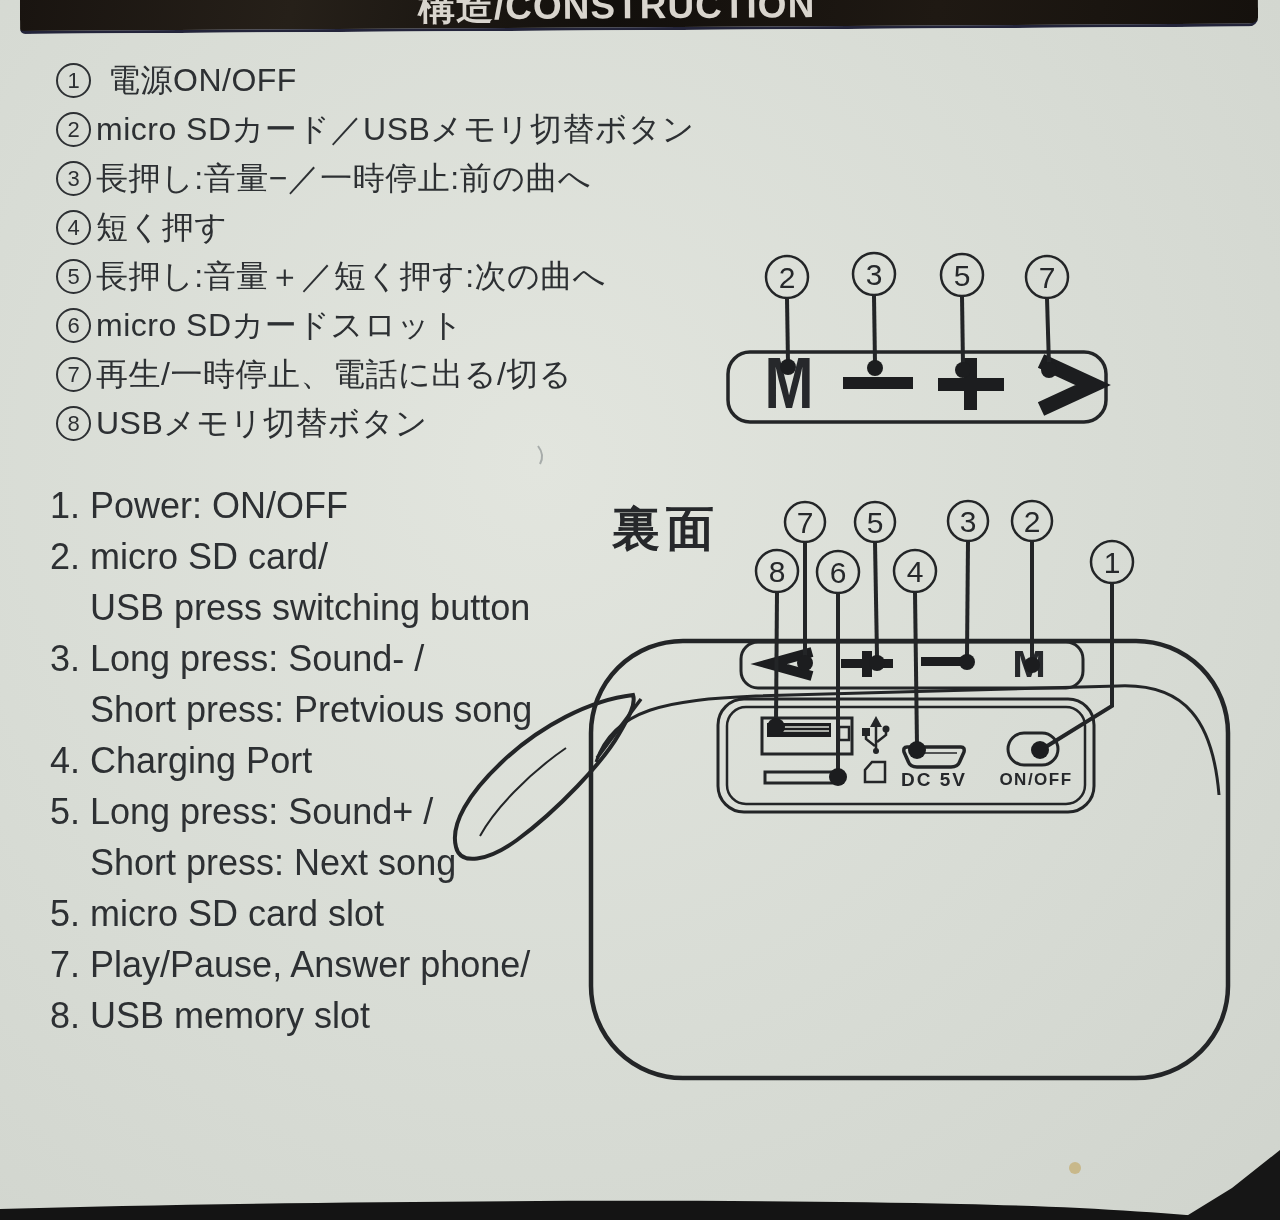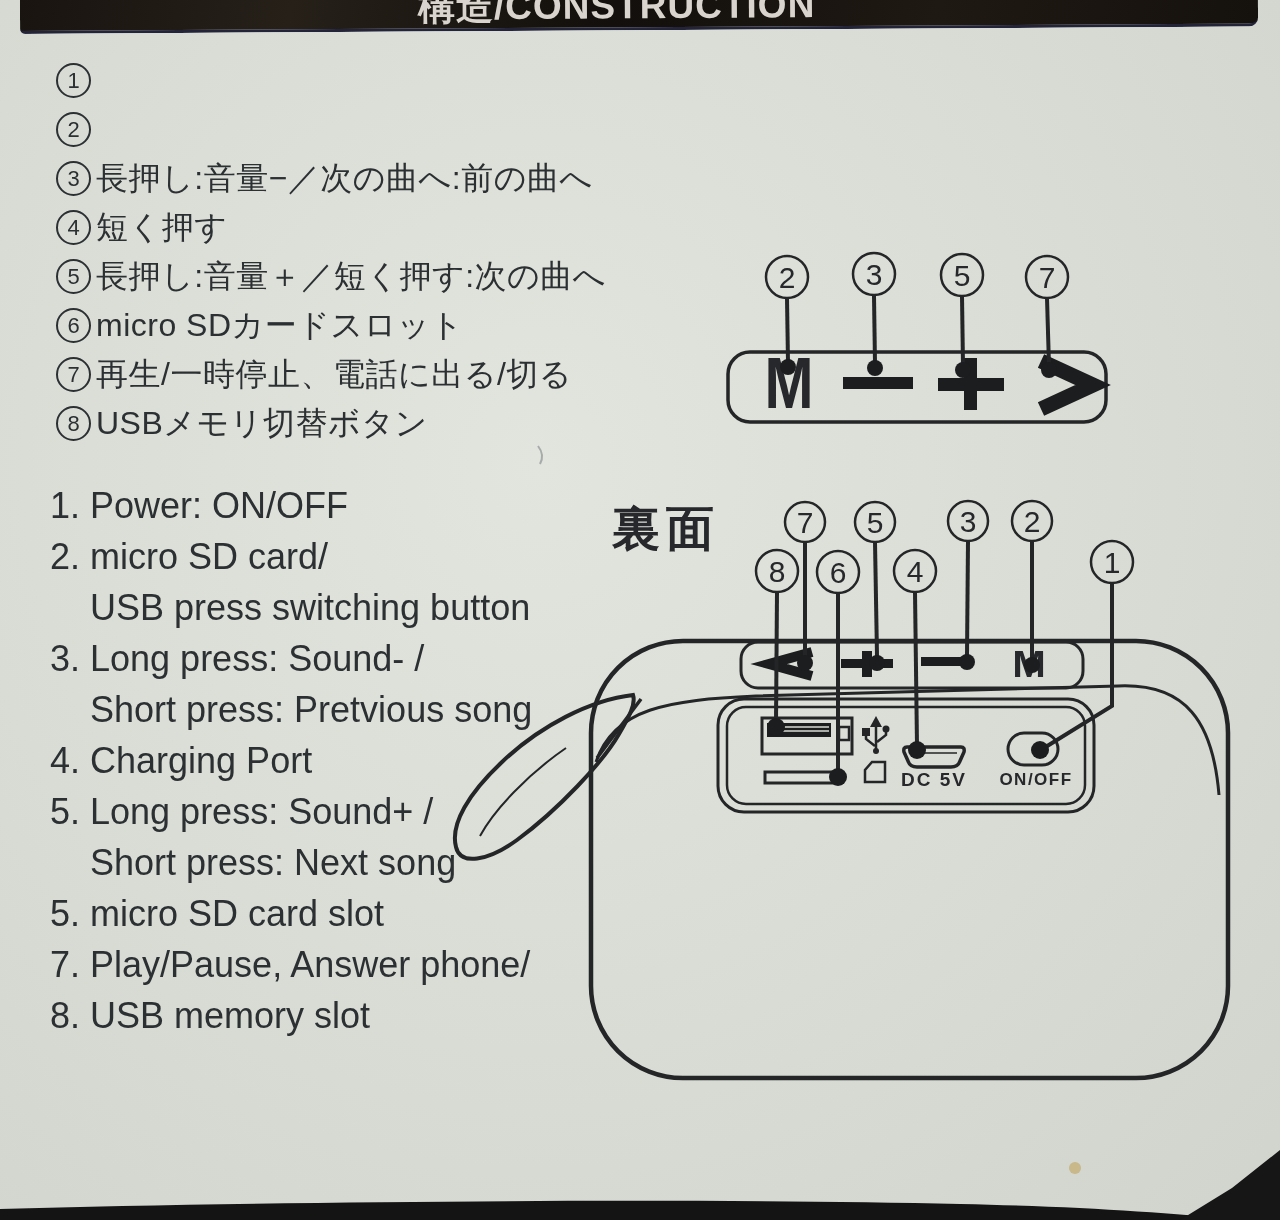--- a/index.html
+++ b/index.html
@@ -48,27 +48,29 @@
 </head>
 <body>
 
 <div class="section-header">
   <span class="title">構造/CONSTRUCTION</span>
 </div>
 
 <div class="jp-list">
   <div class="jp-row first">
       <span class="num-circle">1</span>
+      <span class="jp-text">電源ON/OFF</span>
     </div>
   <div class="jp-row">
       <span class="num-circle">2</span>
+      <span class="jp-text">micro SDカード／USBメモリ切替ボタン</span>
     </div>
   <div class="jp-row">
       <span class="num-circle">3</span>
-      <span class="jp-text">長押し:音量−／次の曲へ:前の曲へ</span>
+      <span class="jp-text">長押し:音量−／一時停止:前の曲へ</span>
     </div>
   <div class="jp-row">
       <span class="num-circle">4</span>
       <span class="jp-text">短く押す</span>
     </div>
   <div class="jp-row">
       <span class="num-circle">5</span>
       <span class="jp-text">長押し:音量＋／短く押す:次の曲へ</span>
     </div>
   <div class="jp-row">

